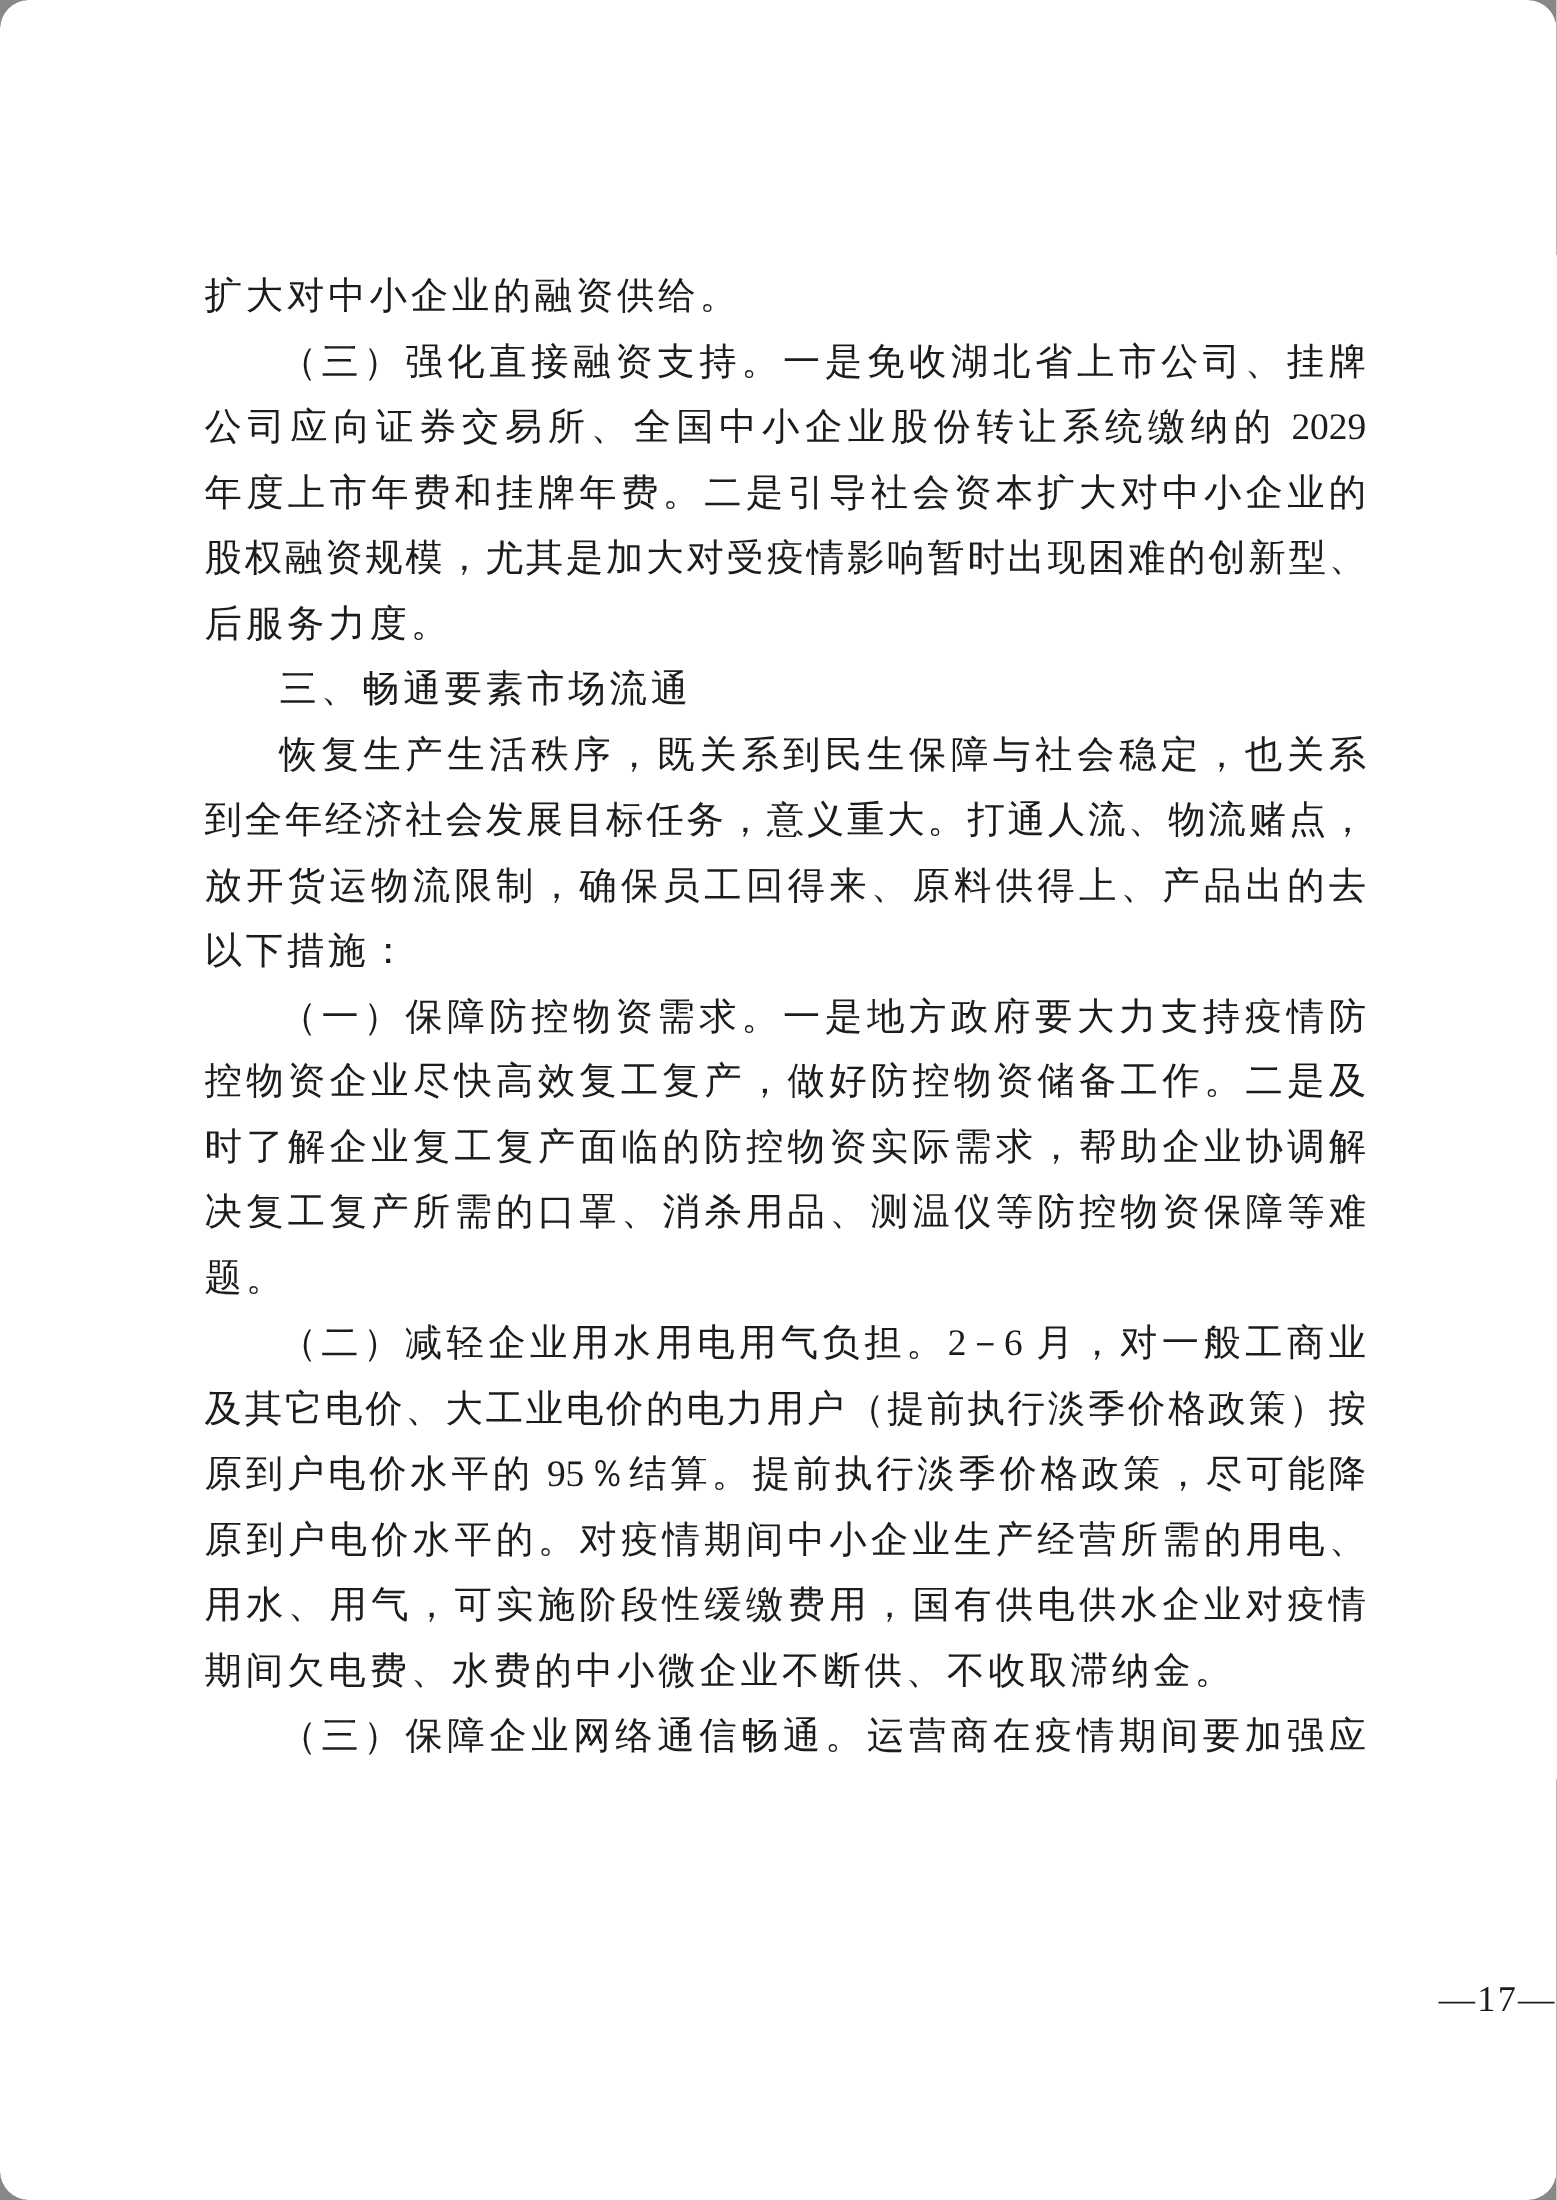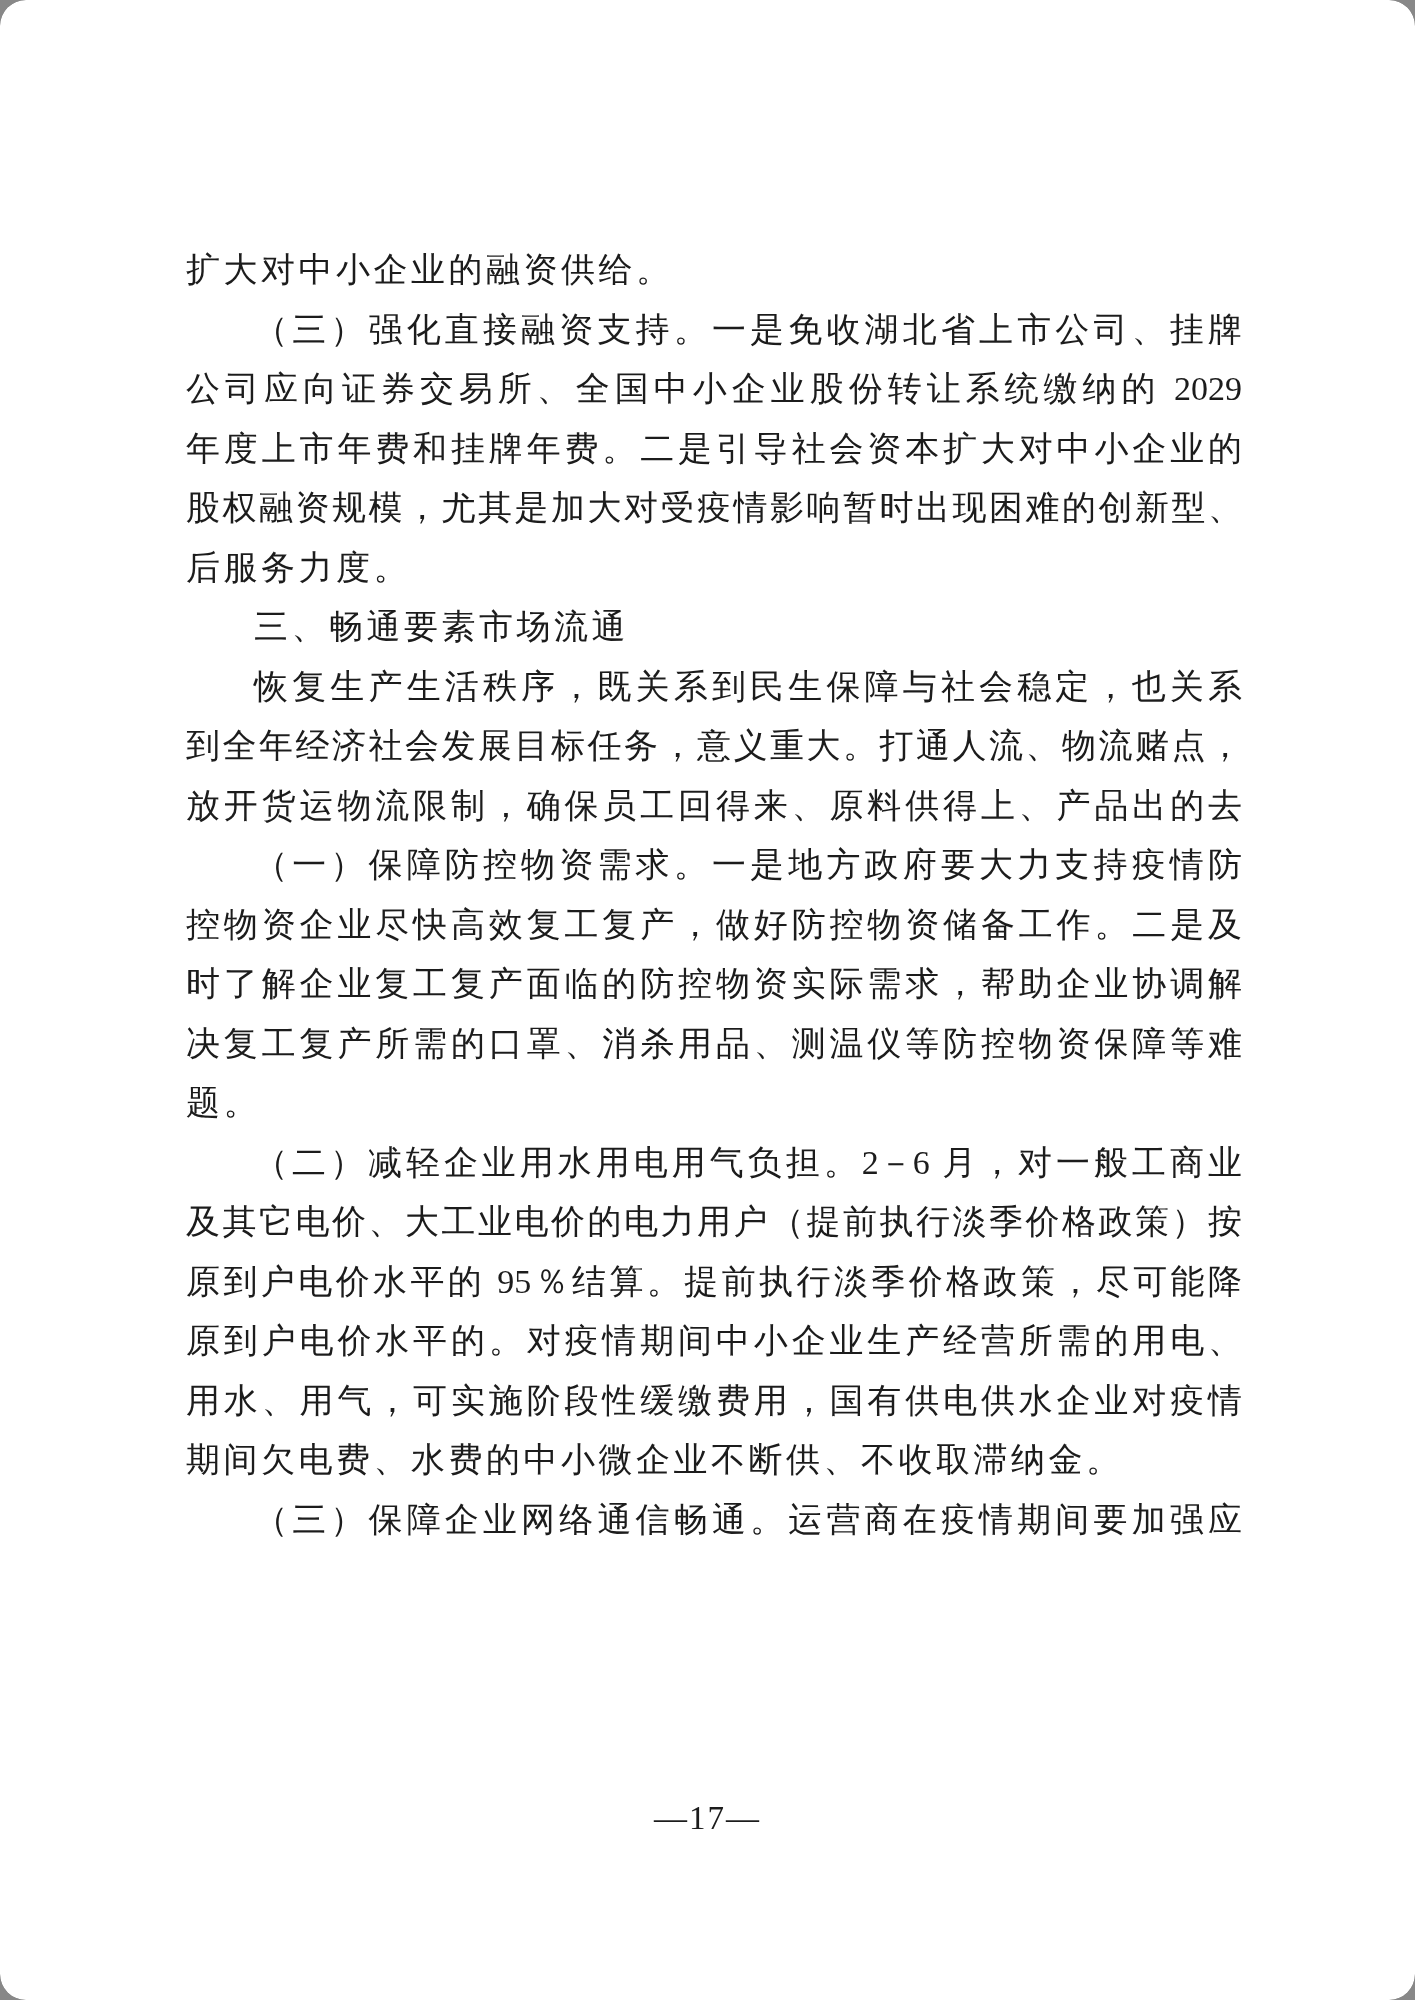--- a/index.html
+++ b/index.html
@@ -43,21 +43,21 @@
   .line.end {
     text-align-last: left;
     letter-spacing: 3.5px;
   }
   .line.indent { padding-left: 68px; }
   .page-number {
     position: absolute;
     top: 1796px;
     left: 0;
     width: 100%;
-    text-align: center;
+    text-align: right;
     font-size: 33px;
     line-height: 44px;
     letter-spacing: 2px;
     color: var(--ink, #1c1c1c);
   }
 </style>
 </head>
 <body>
 
 <div class="page">
@@ -65,20 +65,21 @@
       <div class="line end">扩大对中小企业的融资供给。</div>
       <div class="line fill indent">（三）强化直接融资支持。一是免收湖北省上市公司、挂牌</div>
       <div class="line fill">公司应向证券交易所、全国中小企业股份转让系统缴纳的 2029</div>
       <div class="line fill">年度上市年费和挂牌年费。二是引导社会资本扩大对中小企业的</div>
       <div class="line fill">股权融资规模，尤其是加大对受疫情影响暂时出现困难的创新型、</div>
       <div class="line end">后服务力度。</div>
       <div class="line end indent">三、畅通要素市场流通</div>
       <div class="line fill indent">恢复生产生活秩序，既关系到民生保障与社会稳定，也关系</div>
       <div class="line fill">到全年经济社会发展目标任务，意义重大。打通人流、物流赌点，</div>
       <div class="line fill">放开货运物流限制，确保员工回得来、原料供得上、产品出的去</div>
+      <div class="line end">以下措施：</div>
       <div class="line fill indent">（一）保障防控物资需求。一是地方政府要大力支持疫情防</div>
       <div class="line fill">控物资企业尽快高效复工复产，做好防控物资储备工作。二是及</div>
       <div class="line fill">时了解企业复工复产面临的防控物资实际需求，帮助企业协调解</div>
       <div class="line fill">决复工复产所需的口罩、消杀用品、测温仪等防控物资保障等难</div>
       <div class="line end">题。</div>
       <div class="line fill indent">（二）减轻企业用水用电用气负担。2－6 月，对一般工商业</div>
       <div class="line fill">及其它电价、大工业电价的电力用户（提前执行淡季价格政策）按</div>
       <div class="line fill">原到户电价水平的 95％结算。提前执行淡季价格政策，尽可能降</div>
       <div class="line fill">原到户电价水平的。对疫情期间中小企业生产经营所需的用电、</div>
       <div class="line fill">用水、用气，可实施阶段性缓缴费用，国有供电供水企业对疫情</div>

